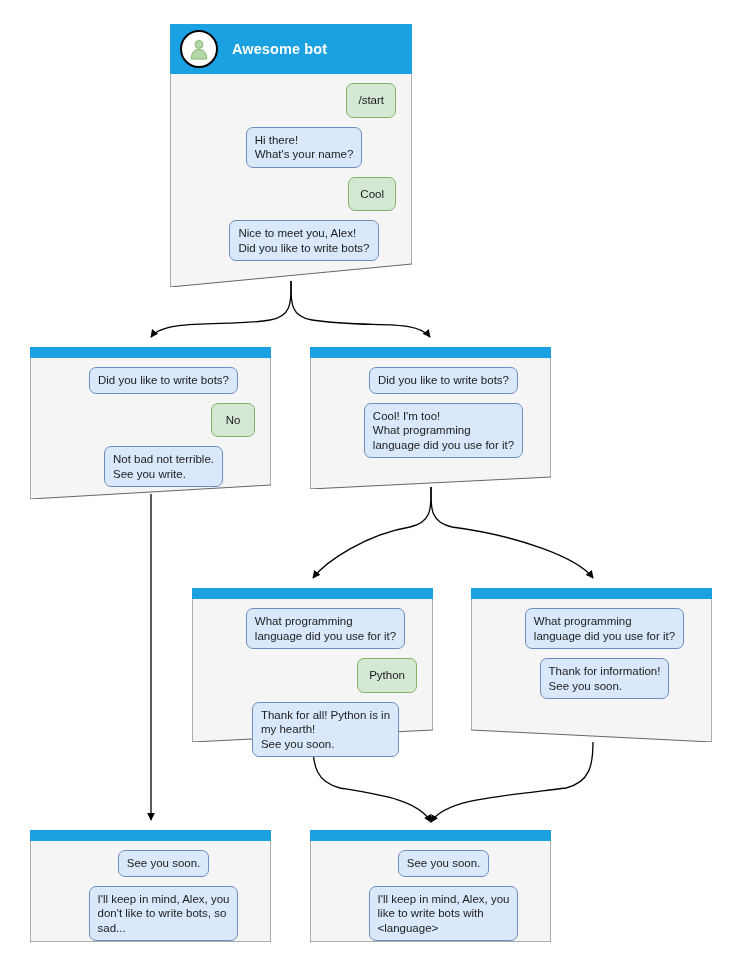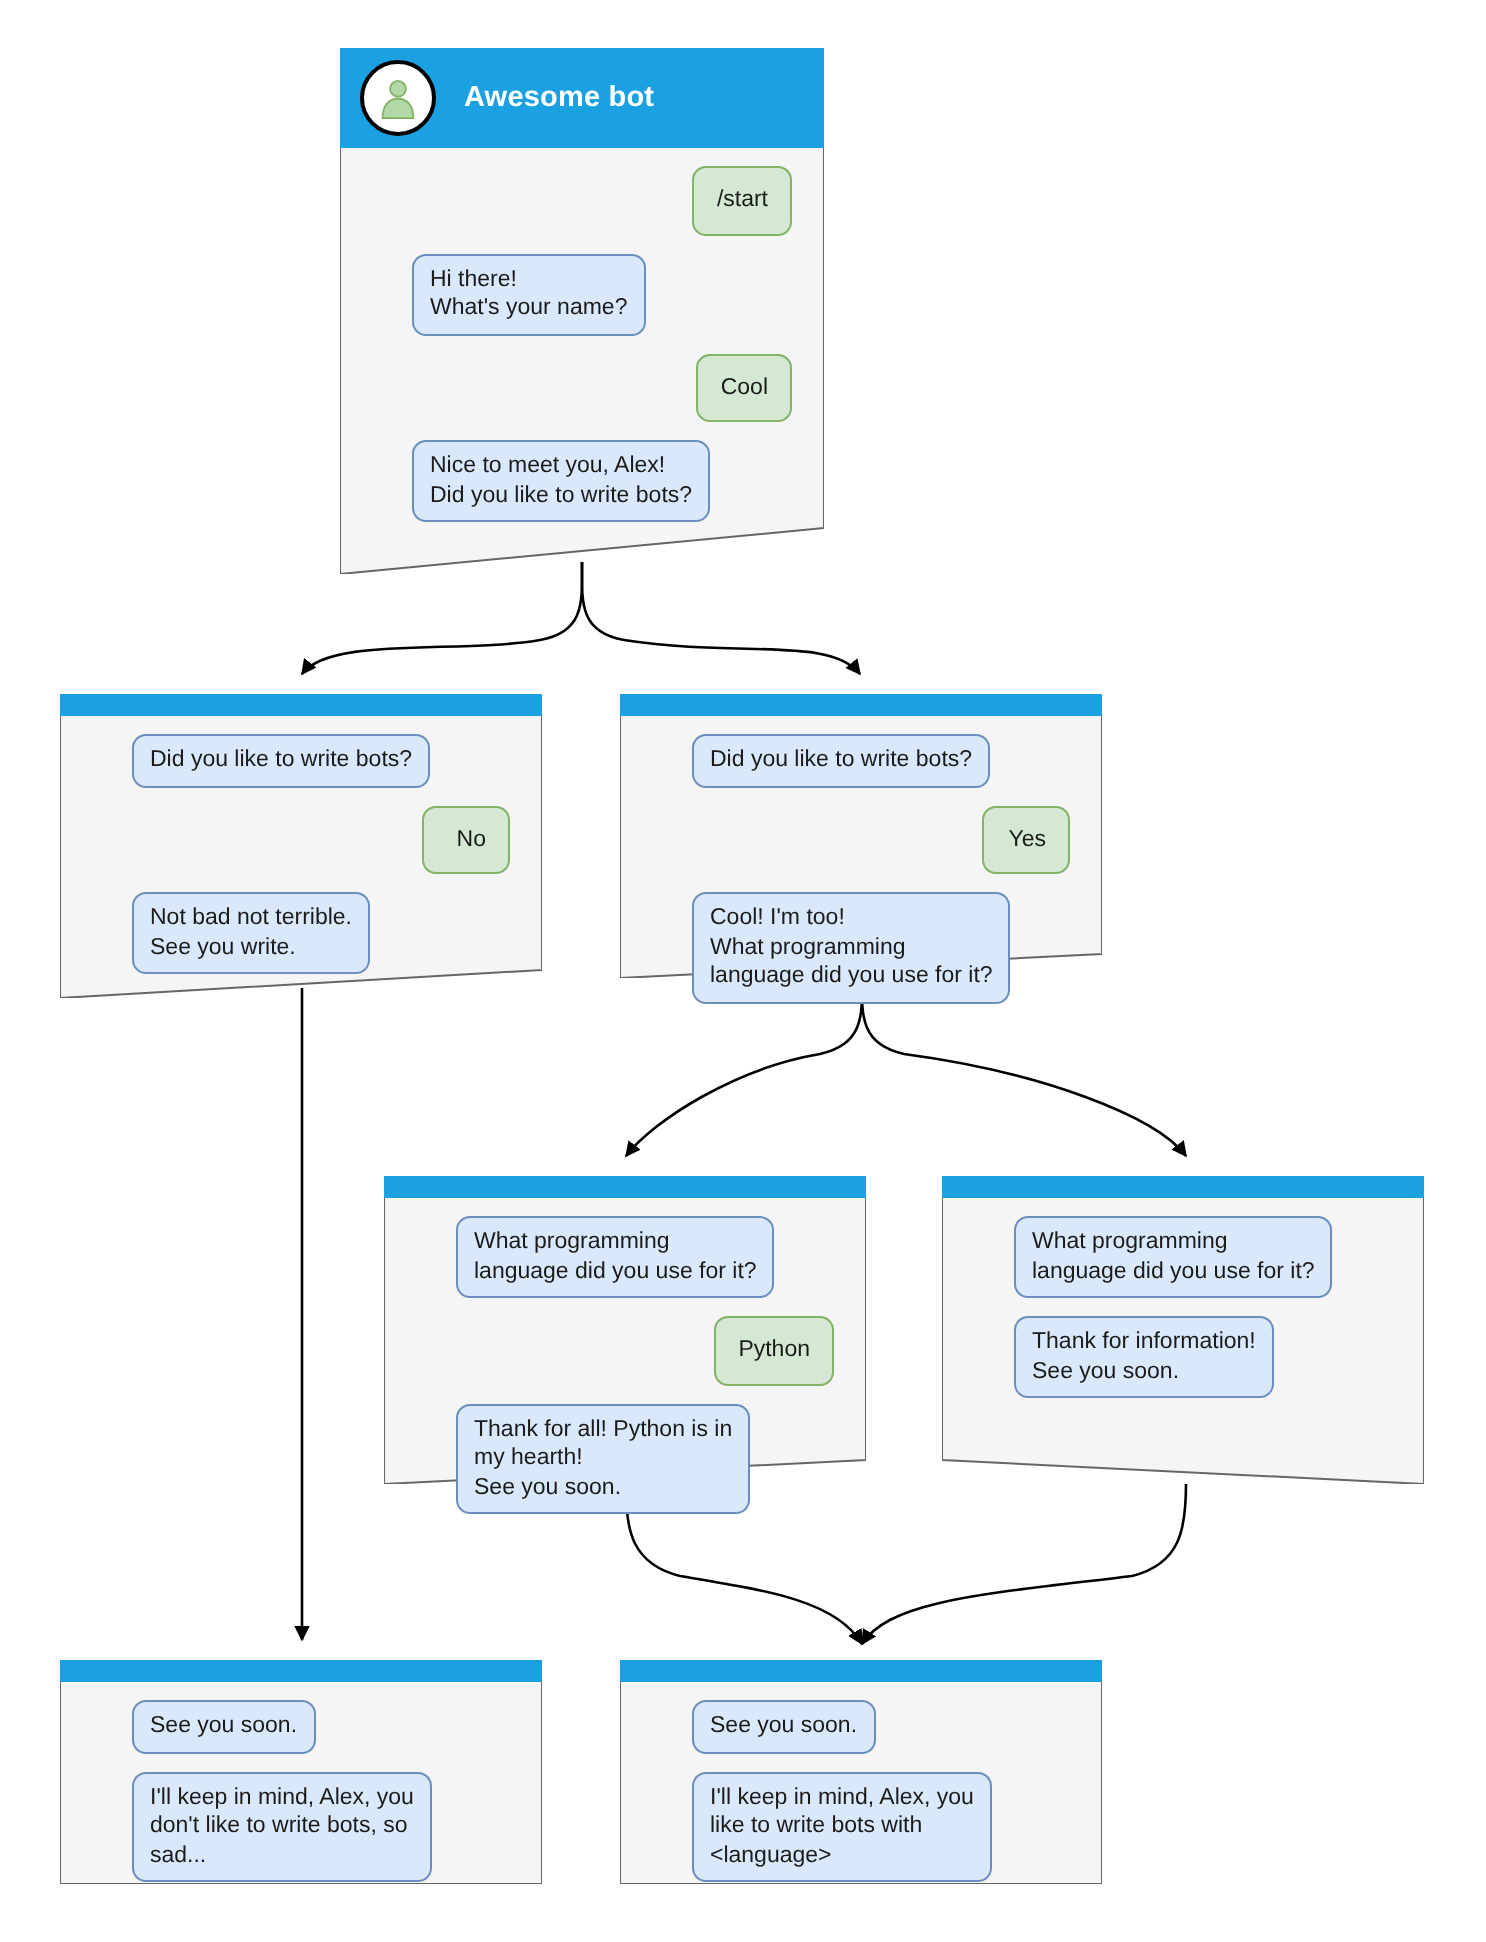--- a/index.html
+++ b/index.html
@@ -71,21 +71,21 @@
     font-size: 14.5px;
     letter-spacing: 0.1px;
   }
   .node-body {
     position: relative;
     box-sizing: border-box;
     padding: 9px 10px 0 10px;
   }
   
   .row { display: flex; margin-bottom: 9px; }
-  .row.left  { justify-content: flex-start; padding-left: 26px; }
+  .row.left  { justify-content: center; padding-left: 26px; }
   .row.right { justify-content: flex-end; padding-right: 6px; }
   .bubble {
     box-sizing: border-box;
     border-radius: 7px;
     font-size: 11.5px;
     line-height: 14.5px;
     padding: 5px 8px;
     white-space: pre-line;
     max-width: 205px;
   }
@@ -93,21 +93,21 @@
     background: #dae8fc;
     border: 1px solid #6c8ebf;
     color: #1b1b1b;
   }
   .bubble.user {
     background: #d5e8d4;
     border: 1px solid #82b366;
     color: #1b1b1b;
     padding: 9px 11px;
     min-width: 44px;
-    text-align: right;
+    text-align: center;
   }
 </style>
 </head>
 <body>
 
 <div id="canvas">
 
   <svg class="edges" viewBox="0 0 743 971" width="743" height="971">
     <defs>
       <marker id="arrow" viewBox="0 0 10 10" refX="9" refY="5" markerWidth="6" markerHeight="6" orient="auto-start-reverse">
@@ -187,23 +187,20 @@
   <div class="node" style="left:310px; top:347px; width:241px; height:142px;">
     <svg class="node-shape" viewBox="0 0 241 142" preserveAspectRatio="none">
       <polygon points="0,0 241,0 241,130 0,142" fill="#f5f5f5" stroke="#666666" stroke-width="1"></polygon>
     </svg>
     <div class="node-inner">
       <div class="node-header slim"></div>
       <div class="node-body">
         <div class="row left">
           <div class="bubble bot">Did you like to write bots?</div>
         </div>
-        <div class="row right">
-          <div class="bubble user">Yes</div>
-        </div>
         <div class="row left">
           <div class="bubble bot">Cool! I'm too!
 What programming
 language did you use for it?</div>
         </div>
       </div>
     </div>
   </div>
 
   <div class="node" style="left:192px; top:588px; width:241px; height:154px;">

